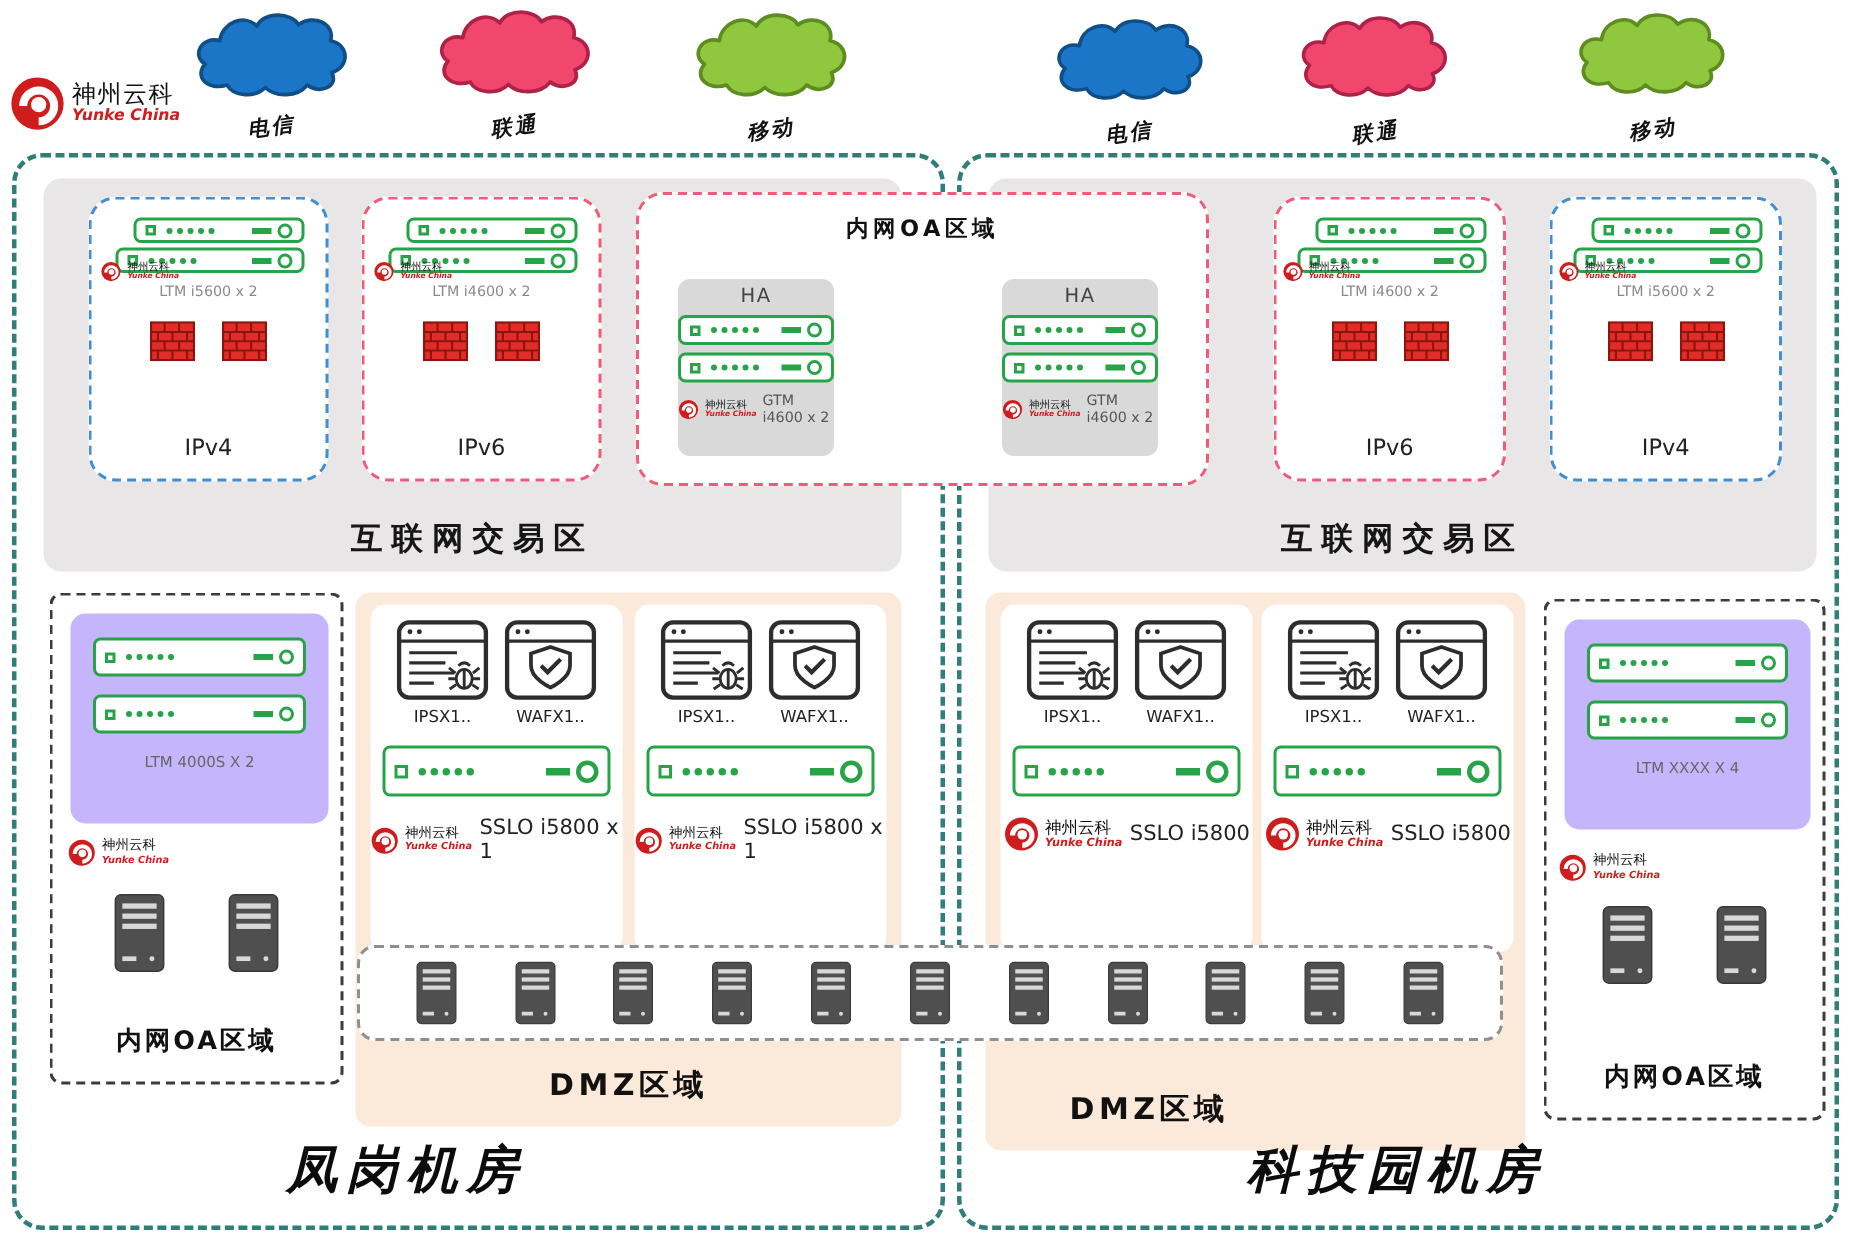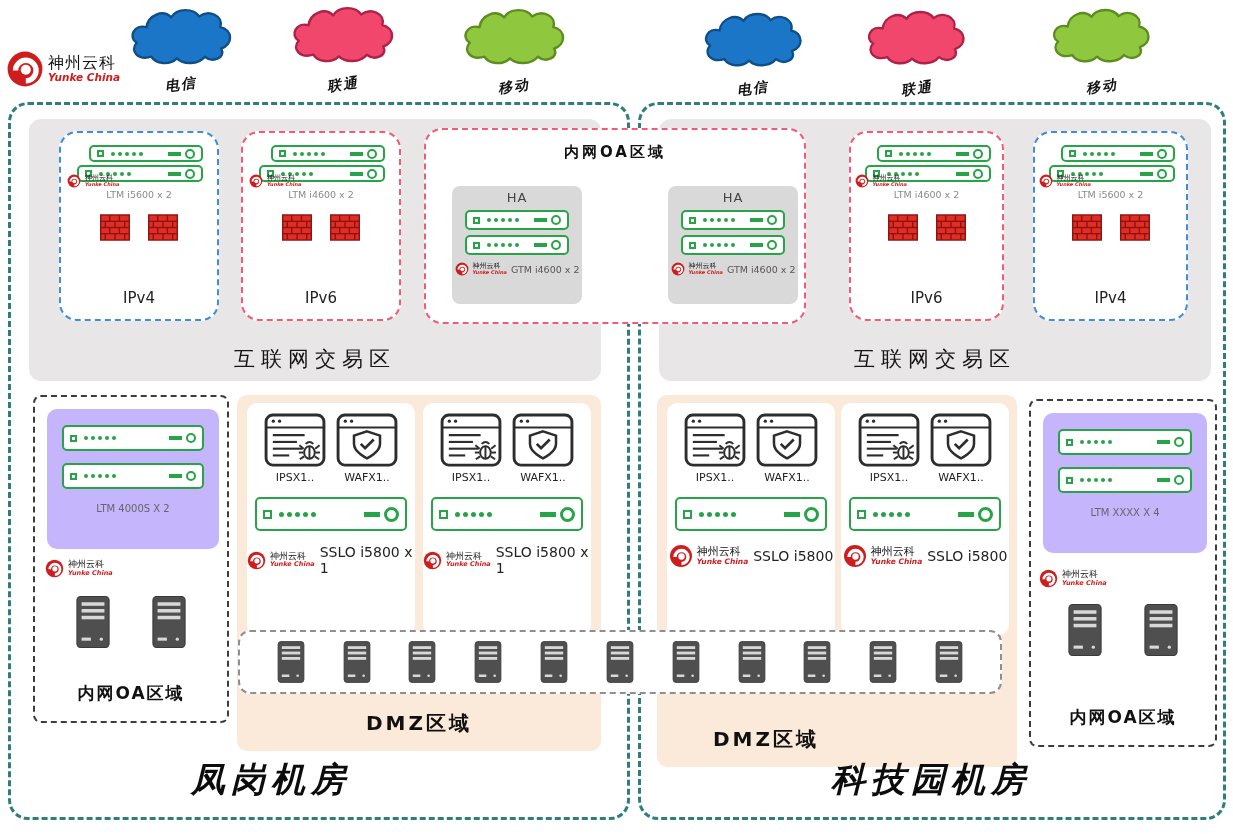--- a/index.html
+++ b/index.html
@@ -31,21 +31,21 @@
   .cloud-blue{--cf:#1b76c8;--cs:#0f4e86}
   .cloud-pink{--cf:#f2476d;--cs:#ad2246}
   .cloud-green{--cf:#8fc73e;--cs:#5d8c1f}
   .isp-label{position:absolute;width:64px;text-align:center;font-weight:bold;font-style:italic;
              font-size:14px;letter-spacing:2px;transform:rotate(-8deg);color:#111}
 
   
   .dc{position:absolute;border:3px dashed #2f7e7c;border-radius:20px}
   .zone-gray{position:absolute;background:#e9e6e8;border-radius:12px}
   .zone-label{position:absolute;bottom:8px;left:0;right:0;text-align:center;
-              font-size:21px;font-weight:normal;letter-spacing:6px;color:#161616}
+              font-size:21px;font-weight:bold;letter-spacing:6px;color:#161616}
   .dcname{position:absolute;text-align:center;font-size:34px;font-weight:bold;
           font-style:italic;letter-spacing:6px;color:#0c0c0c}
 
   
   .netbox{position:absolute;background:#fff;border:2px dashed;border-radius:18px;
           display:flex;flex-direction:column;align-items:center}
   .netbox.v4{border-color:#3f8fd2}
   .netbox.v6{border-color:#f05c78}
   .devstack{position:relative;display:flex;flex-direction:column;align-items:flex-end;
             gap:3px;width:128px;margin-top:12px}
@@ -69,21 +69,21 @@
   .mdev{height:26px;width:142px}
   .ldev{height:34px;width:152px;border-width:2.5px}
   .ldev .gd-sq{width:9px;height:9px}
   .ldev .gd-dots i{width:5px;height:5px}
   .ldev .gd-bar{width:16px;height:5px}
   .ldev .gd-ring{width:15px;height:15px;border-width:3.5px}
 
   
   .dnsbox{position:absolute;background:#fff;border:2.5px dashed #f05c78;border-radius:18px;z-index:6}
   .dnstitle{margin-top:13px;text-align:center;font-size:15px;font-weight:bold;letter-spacing:3px}
-  .habox{position:absolute;width:130px;height:118px;background:#d9d9d9;border-radius:8px;
+  .habox{position:absolute;width:104px;height:118px;background:#d9d9d9;border-radius:8px;
          display:flex;flex-direction:column;align-items:center;padding-top:4px;gap:5px}
   .halabel{font-size:13px;color:#444;letter-spacing:1px}
   .harow{display:flex;align-items:center;gap:4px;margin-top:2px}
   .gtmlabel{font-size:9.5px;color:#555}
 
   
   .oabox{position:absolute;background:#fff;border:2px dashed #3c3c3c;border-radius:8px}
   .graydev{position:absolute;background:#c4b5fd;border-radius:10px;display:flex;
            flex-direction:column;align-items:center;padding-top:16px;gap:12px}
   .gdl{margin-top:2px;font-size:10px;color:#666}

